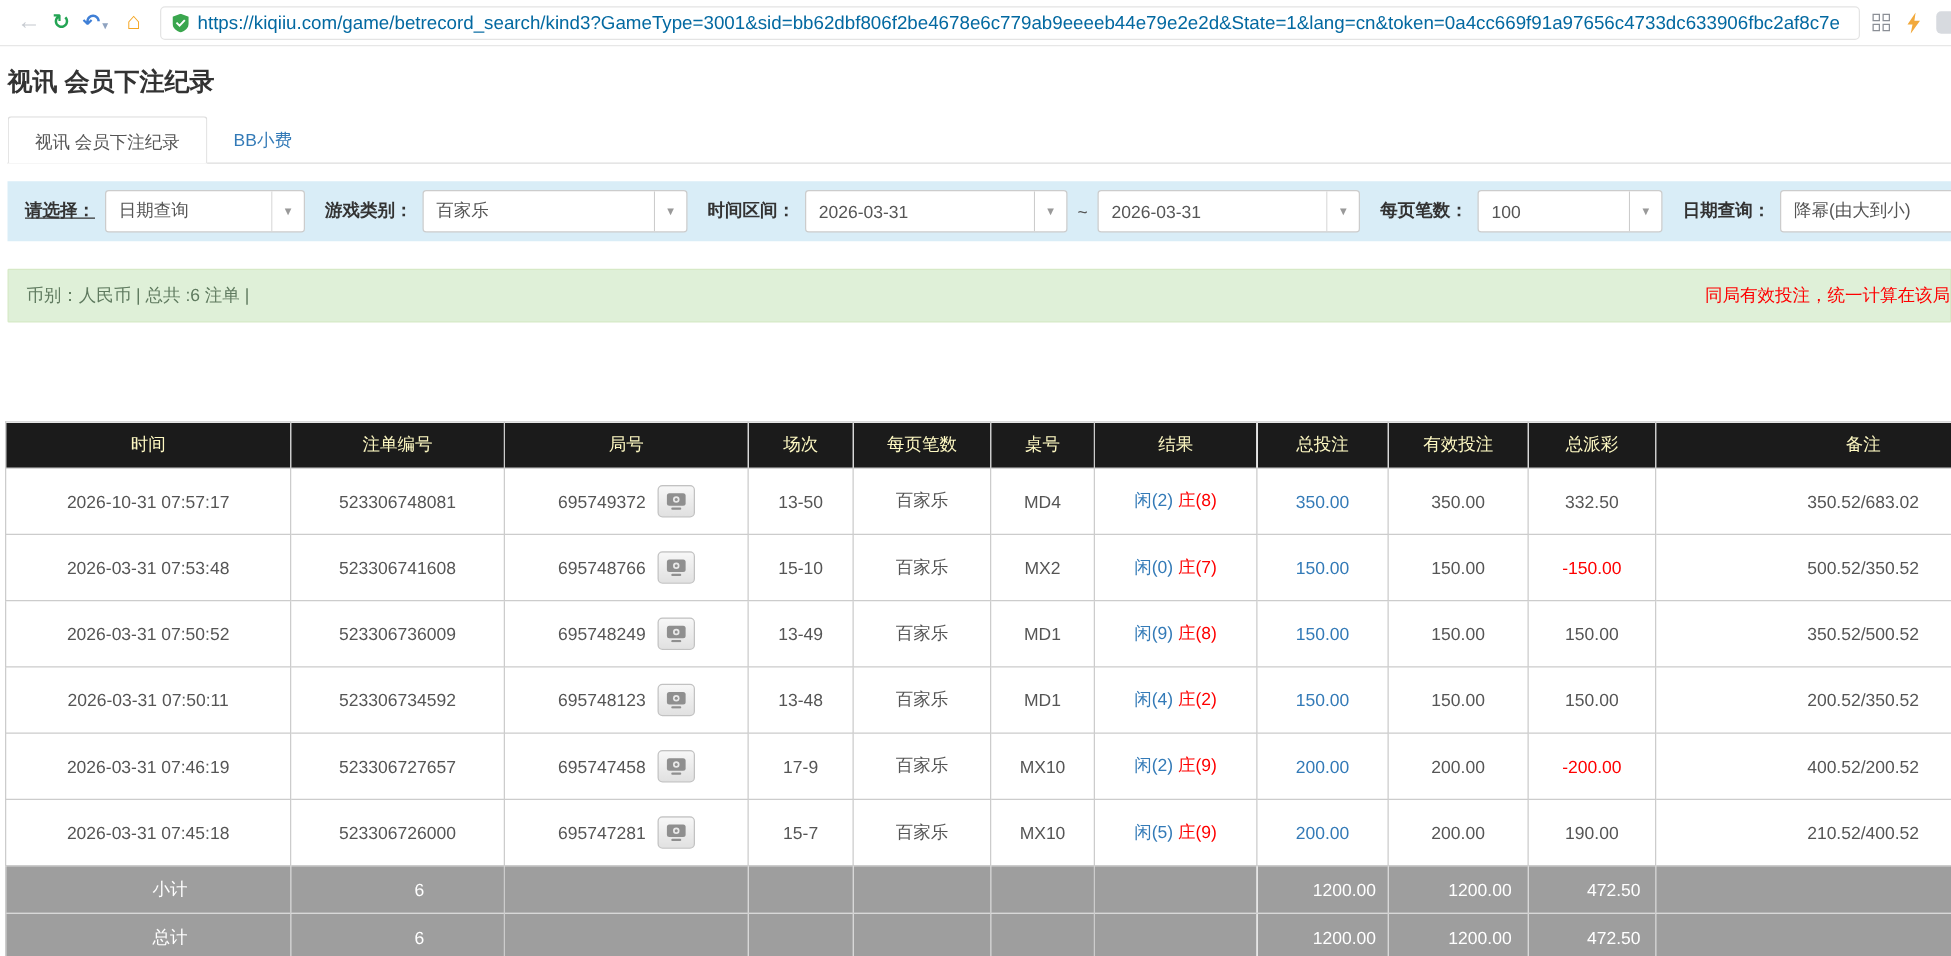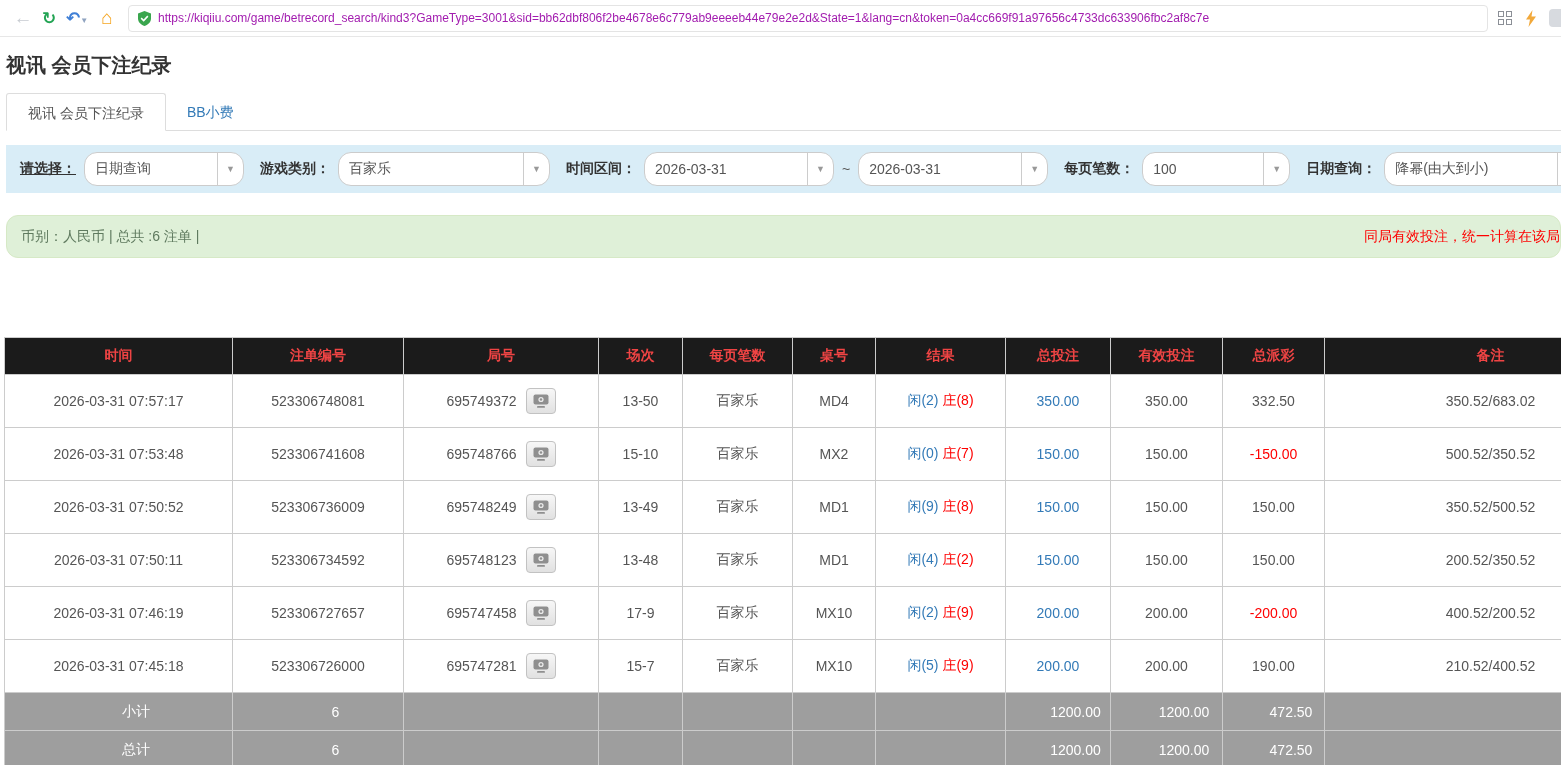--- a/index.html
+++ b/index.html
@@ -12,50 +12,50 @@
 
 
 .browser-bar{height:37px;display:flex;align-items:center;padding:0 10px;background:#fff;border-bottom:1px solid #e7e7e7;}
 .nav-btn{width:26px;height:28px;display:flex;align-items:center;justify-content:center;cursor:pointer;flex:0 0 auto;}
 .back-glyph{color:#c7cbd1;font-size:19px;}
 .refresh-glyph{color:#23a454;font-size:17px;font-weight:bold;}
 .undo-glyph{color:#3f7fd6;font-size:17px;font-weight:bold;}
 .undo-caret{color:#8fa3c0;font-size:8px;align-self:flex-end;margin:0 2px 7px 0;}
 .home-glyph{color:#f5a623;font-size:19px;}
 .address-bar{flex:1 1 auto;height:27px;border:1px solid #e4e4e4;border-radius:4px;background:#fff;display:flex;align-items:center;padding:0 9px;gap:7px;margin:0 10px 0 8px;overflow:hidden;cursor:text;}
-.url{font-size:12px;color:#a21caf;white-space:nowrap;}
+.url{font-size:15px;color:#0369a1;white-space:nowrap;}
 .tool-icons{display:flex;align-items:center;gap:12px;flex:0 0 auto;}
 .grid-icon{width:15px;height:15px;display:grid;grid-template-columns:6px 6px;grid-template-rows:6px 6px;gap:2px;cursor:pointer;}
 .grid-icon i{border:1.5px solid #8b8f96;display:block;}
 .edge-cut{width:16px;height:18px;border-radius:4px;background:#d7dadf;margin-right:-14px;cursor:pointer;}
 
 
 .page-title{margin:15px 0 0 6px;font-size:20px;font-weight:bold;color:#333;}
 .tabs{display:flex;align-items:flex-end;margin:13px 0 0 6px;border-bottom:1px solid #ddd;height:39px;}
 .tab{padding:0 21px;height:38px;line-height:38px;font-size:14px;color:var(--blue);cursor:pointer;margin-bottom:-1px;white-space:nowrap;}
 .tab.active{background:#fff;border:1px solid #ddd;border-bottom-color:#fff;border-radius:3px 3px 0 0;color:#555;}
 
 .filter-bar{margin:14px 0 0 6px;height:48px;background:var(--filter-bg);display:flex;align-items:center;padding-left:14px;gap:8px;white-space:nowrap;overflow:hidden;}
 .flabel{font-size:14px;font-weight:bold;color:#333;margin-left:8px;flex:0 0 auto;}
 .flabel:first-child{margin-left:0;text-decoration:underline;}
-.select{height:34px;background:#fff;border:1px solid #ccc;border-radius:13px;display:flex;align-items:center;flex:0 0 auto;cursor:pointer;}
+.select{height:34px;background:#fff;border:1px solid #ccc;border-radius:3px;display:flex;align-items:center;flex:0 0 auto;cursor:pointer;}
 .select .val{flex:1;padding:0 10px;font-size:14px;color:#555;overflow:hidden;}
 .select .arrow{width:26px;height:100%;border-left:1px solid #ccc;display:flex;align-items:center;justify-content:center;color:#999;font-size:9px;border-radius:0 3px 3px 0;}
-.w160{width:160px}.w212{width:212px}.w190{width:190px}.w128{width:148px}.w200{width:200px}
+.w160{width:160px}.w212{width:212px}.w190{width:210px}.w128{width:148px}.w200{width:200px}
 .tilde{color:#555;font-size:14px;}
 
-.summary-bar{margin:22px 0 0 6px;background:var(--summary-bg);border:1px solid var(--summary-border);border-radius:12px;padding:0 0 0 14px;display:flex;justify-content:space-between;align-items:center;font-size:14px;overflow:hidden;height:43px;}
+.summary-bar{margin:22px 0 0 6px;background:var(--summary-bg);border:1px solid var(--summary-border);border-radius:1px;padding:0 0 0 14px;display:flex;justify-content:space-between;align-items:center;font-size:14px;overflow:hidden;height:43px;}
 .summary-left{color:#5f7a5f;}
 .summary-right{color:var(--red);white-space:nowrap;margin-right:-14px;}
 
 
 .table-wrap{margin:79px 0 0 4px;}
 table{border-collapse:collapse;table-layout:fixed;width:1652px;font-size:14px;}
 th,td{border:1px solid #ccc;text-align:center;overflow:hidden;white-space:nowrap;}
-thead th{background:var(--header-bg);color:#ef4444;font-weight:bold;height:37px;}
+thead th{background:var(--header-bg);color:#fef9c3;font-weight:normal;height:37px;}
 tbody td{height:53px;background:#fff;color:#555;}
 tfoot td{background:var(--footer-bg);color:#fff;height:38px;padding-left:35px;}
 .blue{color:var(--blue);}
 .red{color:var(--red);}
 .round-wrap{display:flex;align-items:center;justify-content:center;gap:9px;}
 .replay-btn{display:inline-flex;align-items:center;justify-content:center;width:30px;height:26px;background:linear-gradient(#f7f7f7,#e1e1e1);border:1px solid #c2c2c2;border-radius:4px;cursor:pointer;}
 </style>
 </head>
 <body>
 
@@ -169,21 +169,21 @@
           <th>桌号</th>
           <th>结果</th>
           <th>总投注</th>
           <th>有效投注</th>
           <th>总派彩</th>
           <th>备注</th>
         </tr>
       </thead>
     <tbody>
         <tr>
-          <td>2026-03-31 07:57:17</td>
+          <td>2026-10-31 07:57:17</td>
           <td>523306748081</td>
           <td>
             <div class="round-wrap">
               <span>695749372</span>
               <span class="replay-btn">
                 <svg width="16" height="14" viewBox="0 0 16 14">
                   <rect x="0.5" y="0.5" width="15" height="10" rx="2" fill="#8f8f8f"></rect>
                   <circle cx="8" cy="5.5" r="2.6" fill="#e9e9e9"></circle>
                   <circle cx="8" cy="5.5" r="1.2" fill="#8f8f8f"></circle>
                   <rect x="4" y="12" width="8" height="1.8" rx="0.9" fill="#8f8f8f"></rect>

